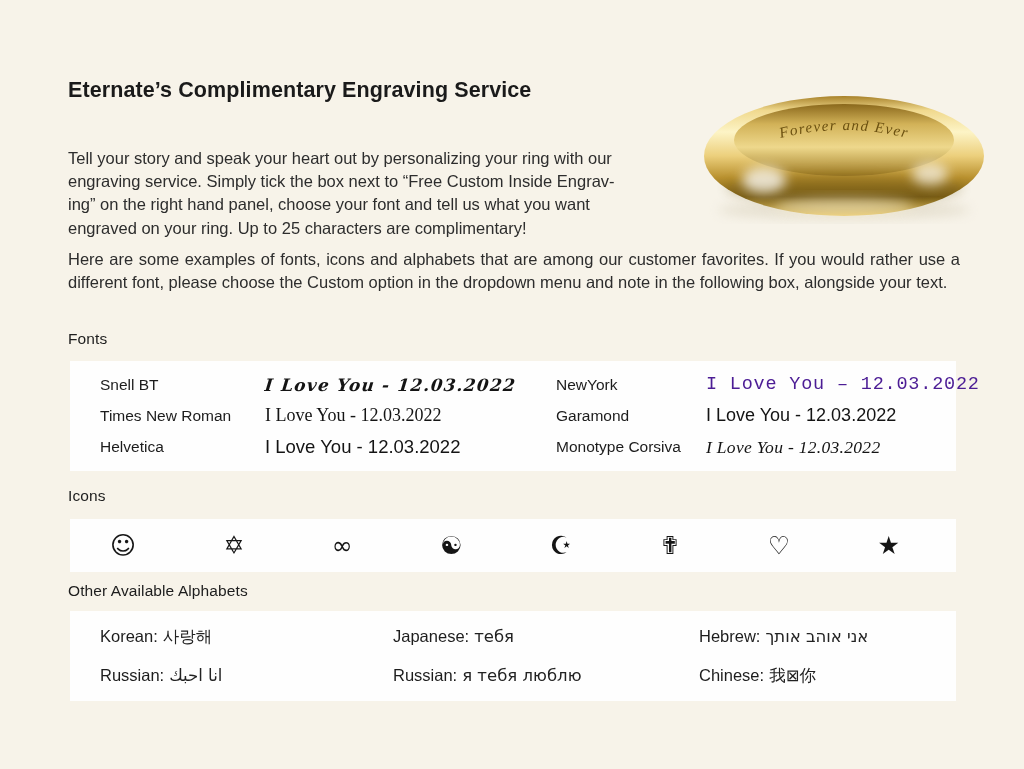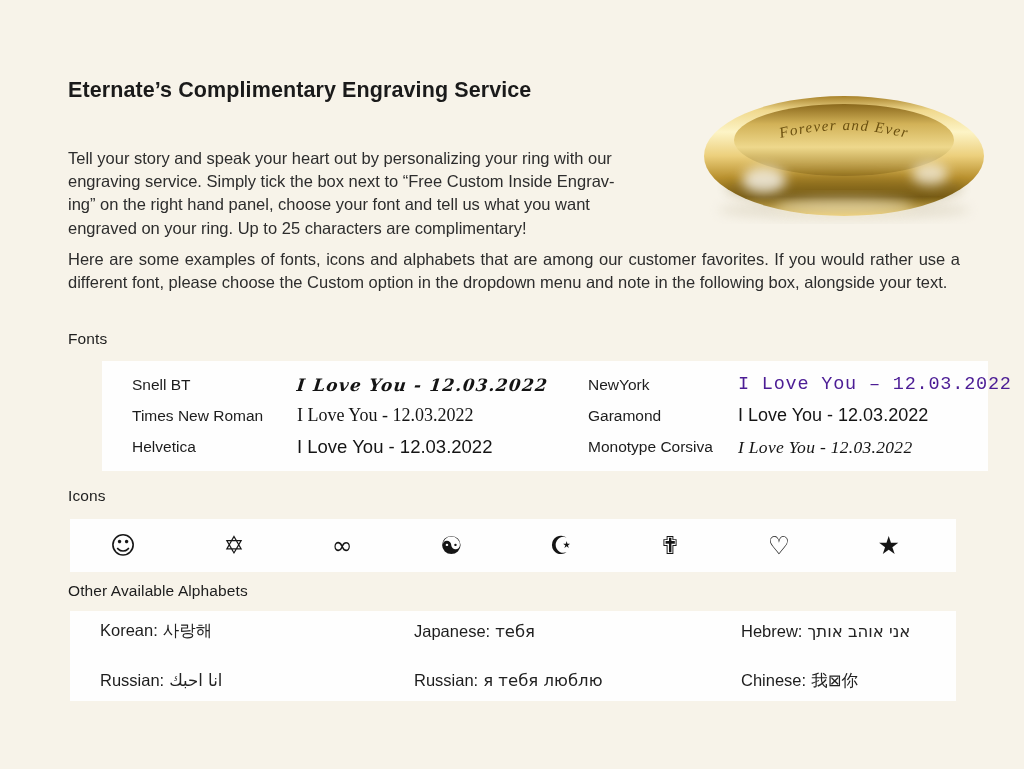--- a/index.html
+++ b/index.html
@@ -40,21 +40,20 @@
   .panel{
     position:absolute;left:70px;width:886px;
     background:#fefefe;box-sizing:border-box;
   }
   .fonts-panel{
     top:361px;height:110px;
     display:grid;
     grid-template-columns:165px 291px 150px 1fr;
     align-content:space-around;align-items:center;
     padding:8px 0 8px 30px;
-    margin-left:32px;
   }
   .font-name{font-size:15.5px;color:#1c1c1c;}
   .font-sample{font-size:18px;color:#141414;white-space:nowrap;}
   .sample-snell{
     font-family:"DejaVu Serif", serif;font-style:italic;font-weight:600;
     font-size:17px;letter-spacing:1.2px;transform:skewX(-6deg);display:inline-block;
   }
   .sample-times{font-family:"Liberation Serif", serif;font-size:18px;}
   .sample-helvetica{font-family:"Liberation Sans", sans-serif;font-size:18.5px;font-weight:500;}
   .sample-newyork{
@@ -76,21 +75,20 @@
     font-family:"DejaVu Sans", sans-serif;
     font-size:25px;color:#151515;line-height:1;
   }
 
   .alphabets-panel{
     top:611px;height:90px;
     display:grid;
     grid-template-columns:293px 306px 1fr;
     align-content:space-around;align-items:center;
     padding:6px 0 6px 30px;
-    gap:21px;
   }
   .alpha-item{font-size:16.5px;color:#1d1d1d;white-space:nowrap;}
   .alpha-label{color:#1d1d1d;}
   .alpha-native{font-family:"DejaVu Sans", sans-serif;margin-left:5px;color:#222;}
 </style>
 </head>
 <body>
 
 <div class="page">
 

